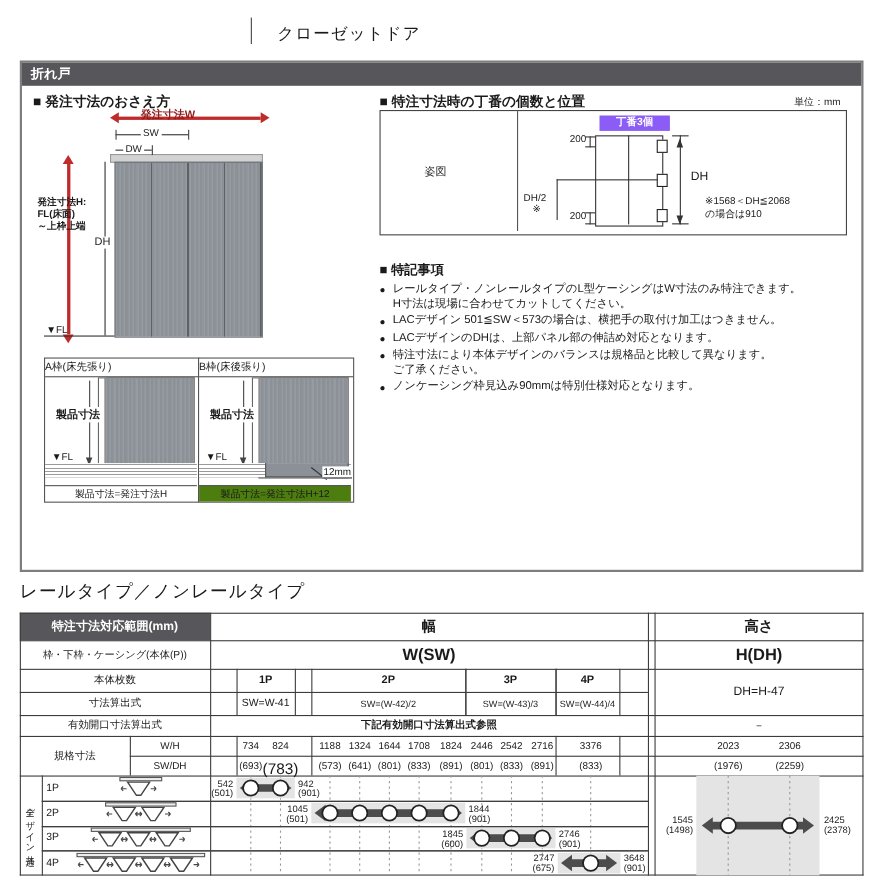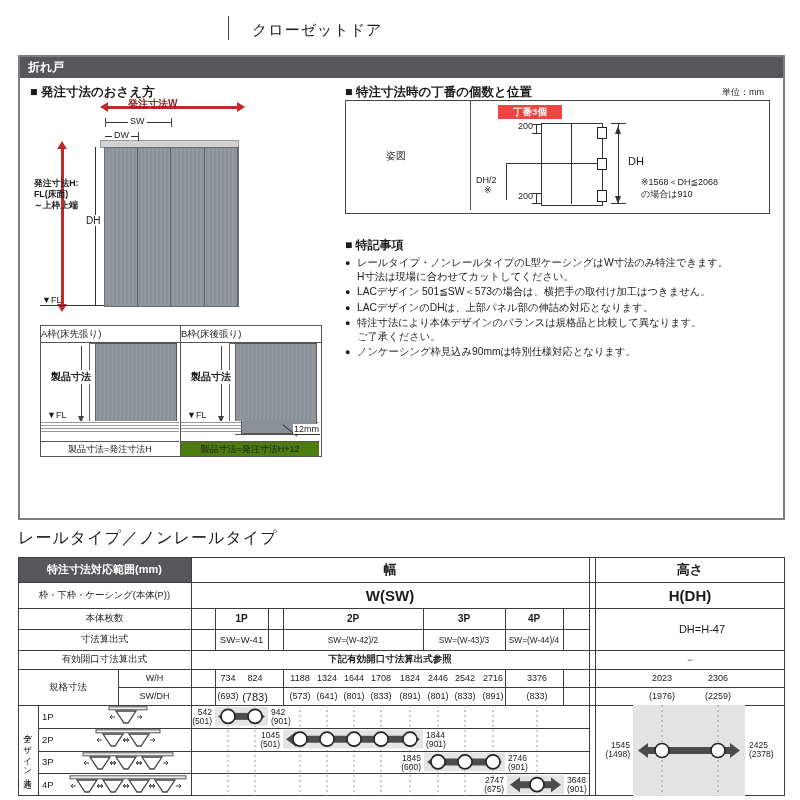--- a/index.html
+++ b/index.html
@@ -17,21 +17,21 @@
   .panelgrid{background:
      repeating-linear-gradient(90deg,transparent 0 32.2px,#5d6266 32.2px 33.2px),
      repeating-linear-gradient(90deg,#959ba1 0 1px,#8b9197 1px 3px,#90969c 3px 4px);}
   .redline{background:#bf2b2b;}
   .dimlabel{background:#fff;padding:0 2px;}
   .framebox{border:1.5px solid #555;background:#fff;}
   .frametitle{font-size:9.5px;text-align:left;border-bottom:1px solid #555;line-height:16px;}
   .framecap{font-size:9px;text-align:center;border-top:1px solid #555;line-height:14px;}
   .hatch{background:repeating-linear-gradient(0deg,#fff 0 2px,#9a9a9a 2px 3px);}
   .hingebox{border:1.5px solid #444;background:#fff;}
-  .badge{background:#ef4444;color:#fff;font-size:9.5px;text-align:center;line-height:14px;font-weight:bold;}
+  .badge{background:#8b5cf6;color:#fff;font-size:9.5px;text-align:center;line-height:14px;font-weight:bold;margin-left:47px;}
   .blt-list{list-style:none;margin:0;padding:0;font-size:10.3px;line-height:14.2px;}
   .blt-list li{position:relative;padding-left:12px;white-space:pre-line;margin-bottom:1px;}
   .blt{position:absolute;left:0;top:0;font-size:9px;}
   .sec2{font-weight:normal;font-size:16px;letter-spacing:1px;}
   .tcell{position:absolute;display:flex;align-items:center;justify-content:center;text-align:center;}
   .dkhead{background:#57575b;color:#fff;font-size:11px;font-weight:bold;}
   .pre{white-space:pre-line;}
   .vert{writing-mode:vertical-rl;text-orientation:upright;letter-spacing:1px;}
   .chart-label{position:absolute;font-size:8.5px;line-height:1.08;white-space:pre-line;}
   svg{display:block;}
@@ -163,21 +163,21 @@
   <div class="abs" id="spec-table" style="left:18px;top:557px;width:767px;height:239px;">
     <div class="tcell dkhead" style="left:0;top:0;width:173px;height:25px;">特注寸法対応範囲(mm)</div>
     <div class="tcell" style="left:173px;top:0;width:398px;height:25px;font-size:13px;font-weight:bold;">幅</div>
     <div class="tcell" style="left:577px;top:0;width:190px;height:25px;font-size:13px;font-weight:bold;">高さ</div>
 
     <div class="tcell" style="left:0;top:25px;width:173px;height:26px;font-size:9.3px;">枠・下枠・ケーシング(本体(P))</div>
     <div class="tcell" style="left:173px;top:25px;width:398px;height:26px;font-size:15px;font-weight:bold;">W(SW)</div>
     <div class="tcell" style="left:577px;top:25px;width:190px;height:26px;font-size:15px;font-weight:bold;">H(DH)</div>
 
     <div class="tcell" style="left:0;top:51px;width:173px;height:21px;font-size:9.5px;">本体枚数</div>
-    <div class="tcell" style="left:577px;top:51px;width:190px;height:42px;font-size:11px;margin-left:12px;">DH=H-47</div>
+    <div class="tcell" style="left:577px;top:51px;width:190px;height:42px;font-size:11px;">DH=H-47</div>
 
     <div class="tcell" style="left:0;top:72px;width:173px;height:21px;font-size:9.5px;">寸法算出式</div>
 
     <div class="tcell" style="left:0;top:93px;width:173px;height:19px;font-size:9.5px;">有効開口寸法算出式</div>
     <div class="tcell" style="left:173px;top:93px;width:398px;height:19px;font-size:9.5px;font-weight:bold;">下記有効開口寸法算出式参照</div>
     <div class="tcell" style="left:577px;top:93px;width:190px;height:19px;font-size:10px;">－</div>
 
     <div class="tcell" style="left:0;top:112px;width:100px;height:36px;font-size:9.5px;">規格寸法</div>
     <div class="tcell" style="left:100px;top:112px;width:73px;height:18px;font-size:9px;">W/H</div>
     <div class="tcell" style="left:100px;top:130px;width:73px;height:18px;font-size:9px;">SW/DH</div>
@@ -218,21 +218,21 @@
       <div class="abs" style="left:197px;top:72px;width:53px;height:21px;display:flex;align-items:center;justify-content:center;font-size:9.5px;">SW=W-41</div>
       <div class="abs" style="left:265px;top:51px;width:140px;height:21px;display:flex;align-items:center;justify-content:center;font-size:10px;font-weight:bold;">2P</div>
       <div class="abs" style="left:265px;top:72px;width:140px;height:21px;display:flex;align-items:center;justify-content:center;font-size:8.3px;">SW=(W-42)/2</div>
       <div class="abs" style="left:405px;top:51px;width:82px;height:21px;display:flex;align-items:center;justify-content:center;font-size:10px;font-weight:bold;">3P</div>
       <div class="abs" style="left:405px;top:72px;width:82px;height:21px;display:flex;align-items:center;justify-content:center;font-size:8.3px;">SW=(W-43)/3</div>
       <div class="abs" style="left:487px;top:51px;width:58px;height:21px;display:flex;align-items:center;justify-content:center;font-size:10px;font-weight:bold;">4P</div>
       <div class="abs" style="left:487px;top:72px;width:58px;height:21px;display:flex;align-items:center;justify-content:center;font-size:8.3px;">SW=(W-44)/4</div>
       <div class="abs" style="left:186px;top:116px;width:48px;text-align:center;font-size:9px;">734</div>
       <div class="abs" style="left:186px;top:134px;width:48px;text-align:center;font-size:9px;">(693)</div>
       <div class="abs" style="left:213px;top:116px;width:48px;text-align:center;font-size:9px;">824</div>
-      <div class="abs" style="left:213px;top:134px;width:48px;text-align:center;font-size:11px;">(783)</div>
+      <div class="abs" style="left:213px;top:134px;width:48px;text-align:center;font-size:14px;">(783)</div>
       <div class="abs" style="left:258px;top:116px;width:48px;text-align:center;font-size:9px;">1188</div>
       <div class="abs" style="left:258px;top:134px;width:48px;text-align:center;font-size:9px;">(573)</div>
       <div class="abs" style="left:285px;top:116px;width:48px;text-align:center;font-size:9px;">1324</div>
       <div class="abs" style="left:285px;top:134px;width:48px;text-align:center;font-size:9px;">(641)</div>
       <div class="abs" style="left:312px;top:116px;width:48px;text-align:center;font-size:9px;">1644</div>
       <div class="abs" style="left:312px;top:134px;width:48px;text-align:center;font-size:9px;">(801)</div>
       <div class="abs" style="left:339px;top:116px;width:48px;text-align:center;font-size:9px;">1708</div>
       <div class="abs" style="left:339px;top:134px;width:48px;text-align:center;font-size:9px;">(833)</div>
       <div class="abs" style="left:368px;top:116px;width:48px;text-align:center;font-size:9px;">1824</div>
       <div class="abs" style="left:368px;top:134px;width:48px;text-align:center;font-size:9px;">(891)</div>

